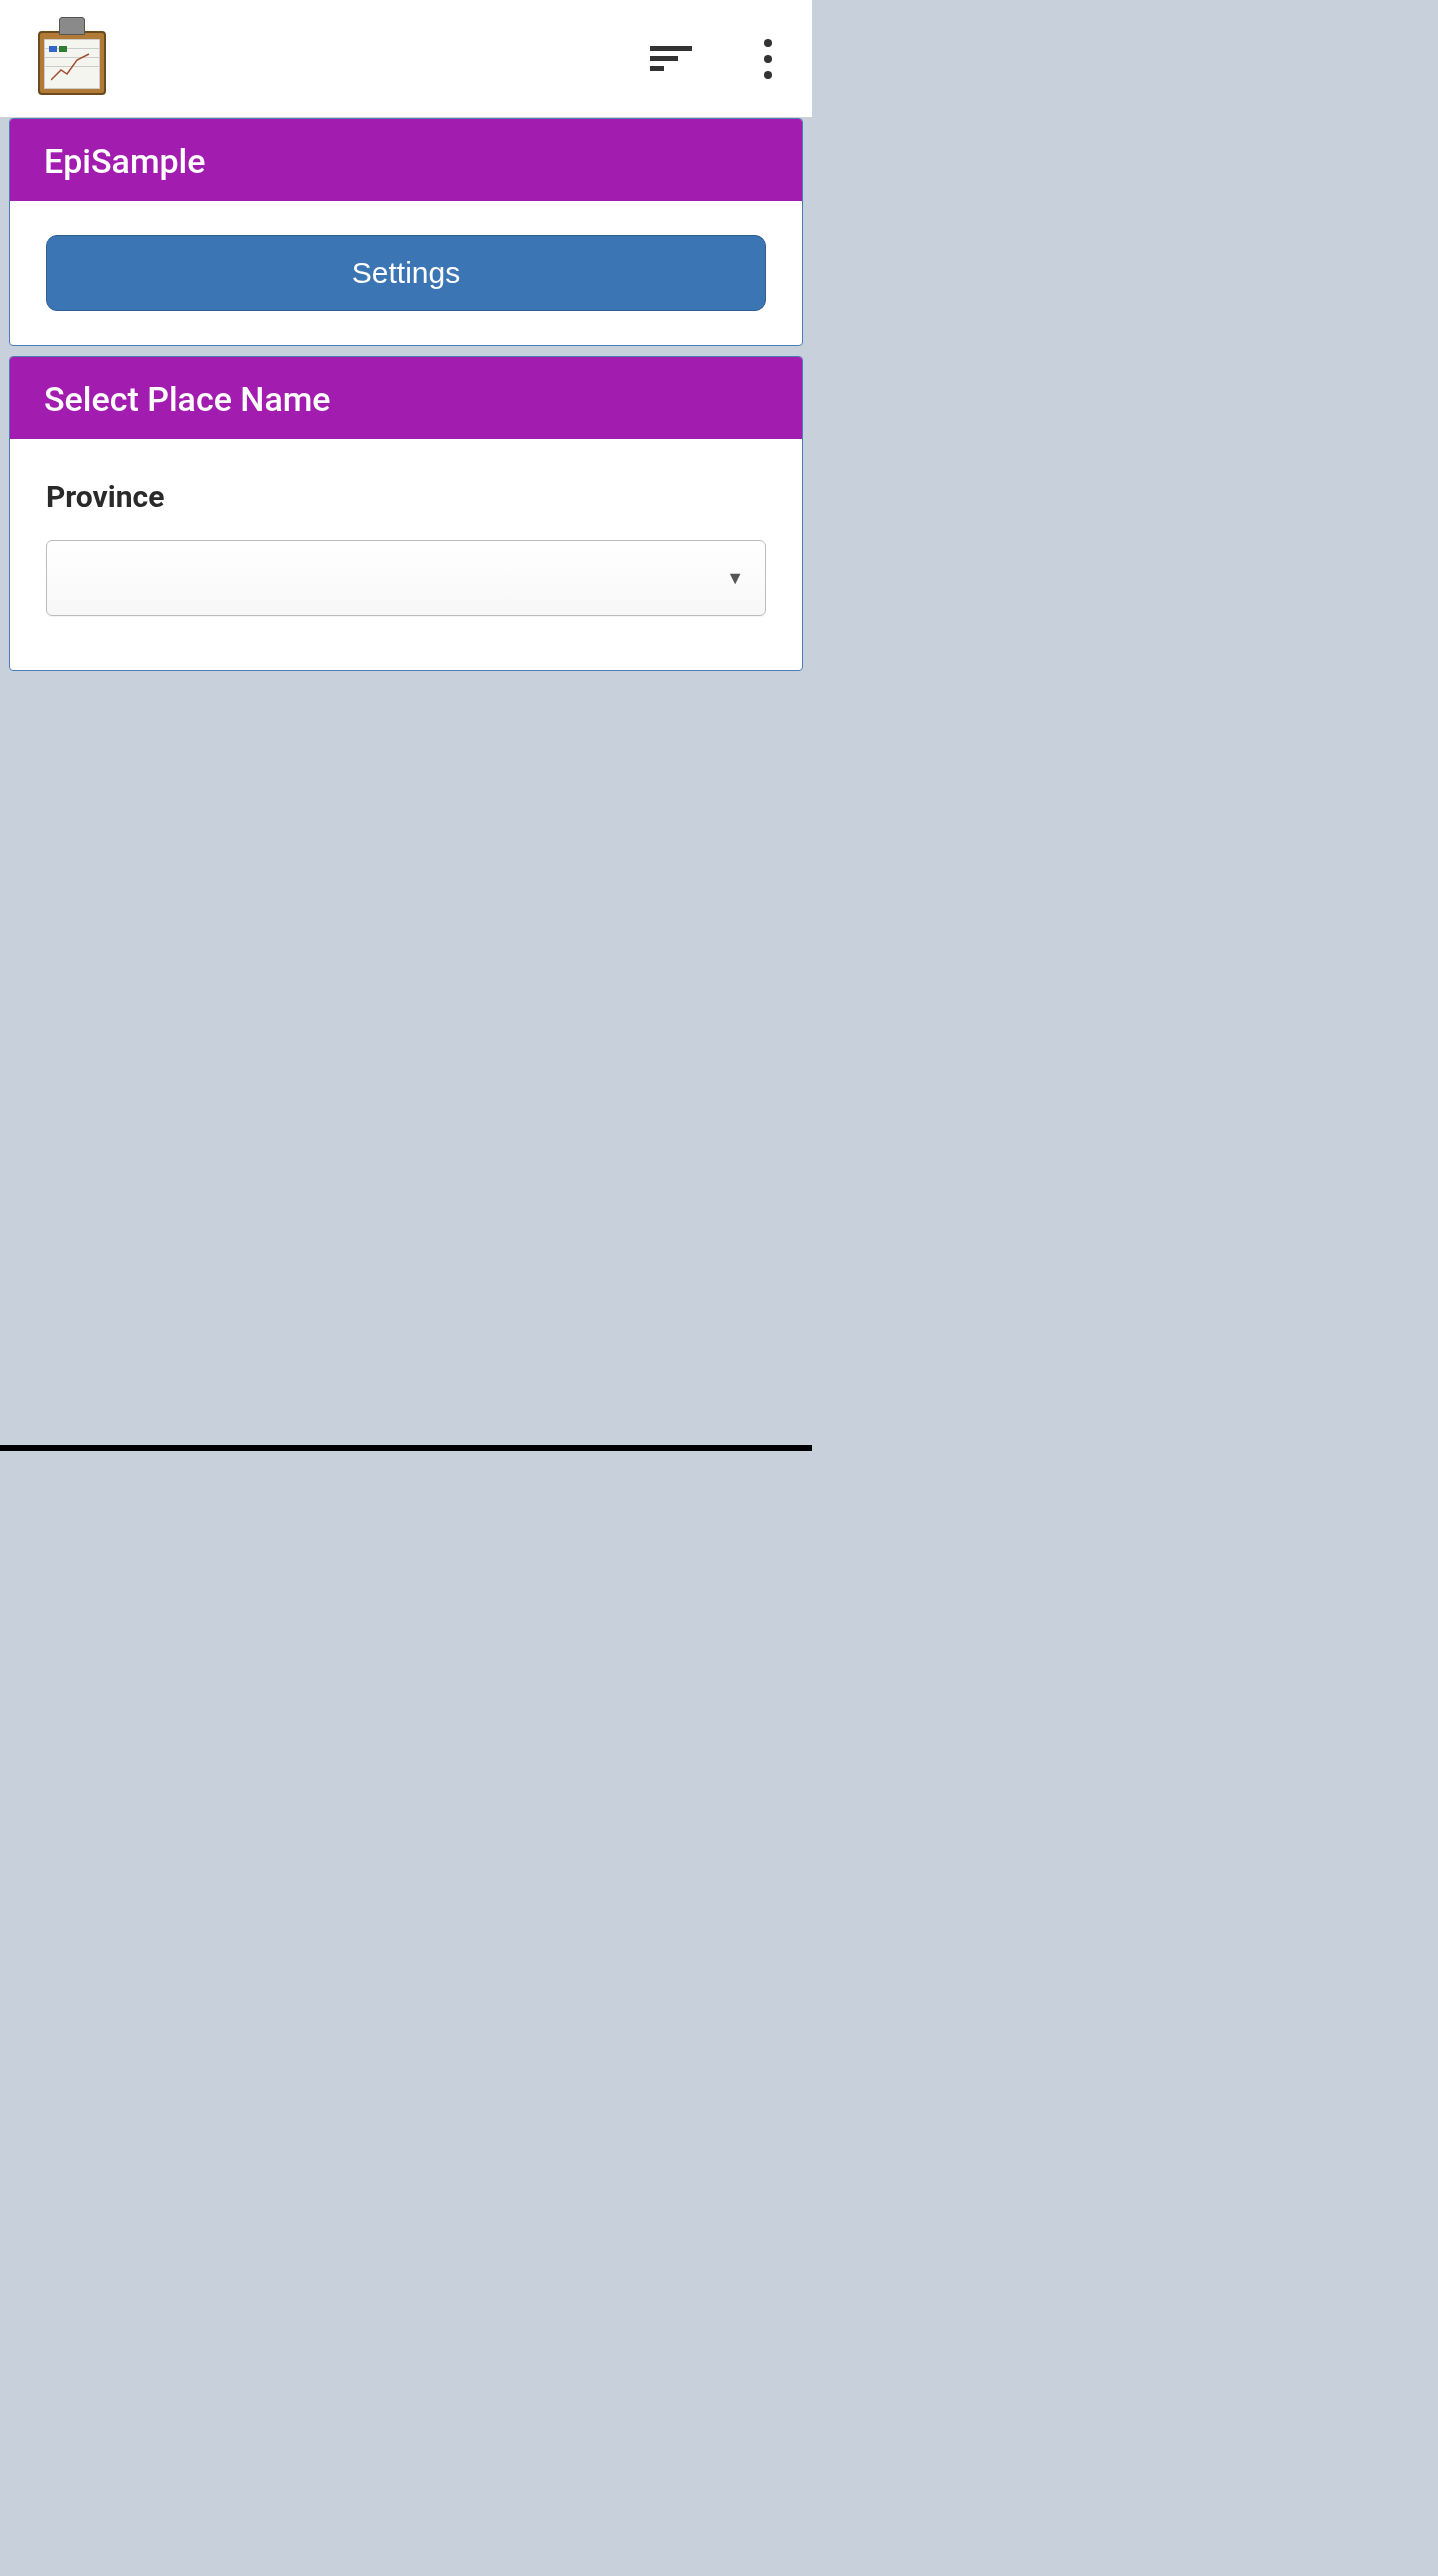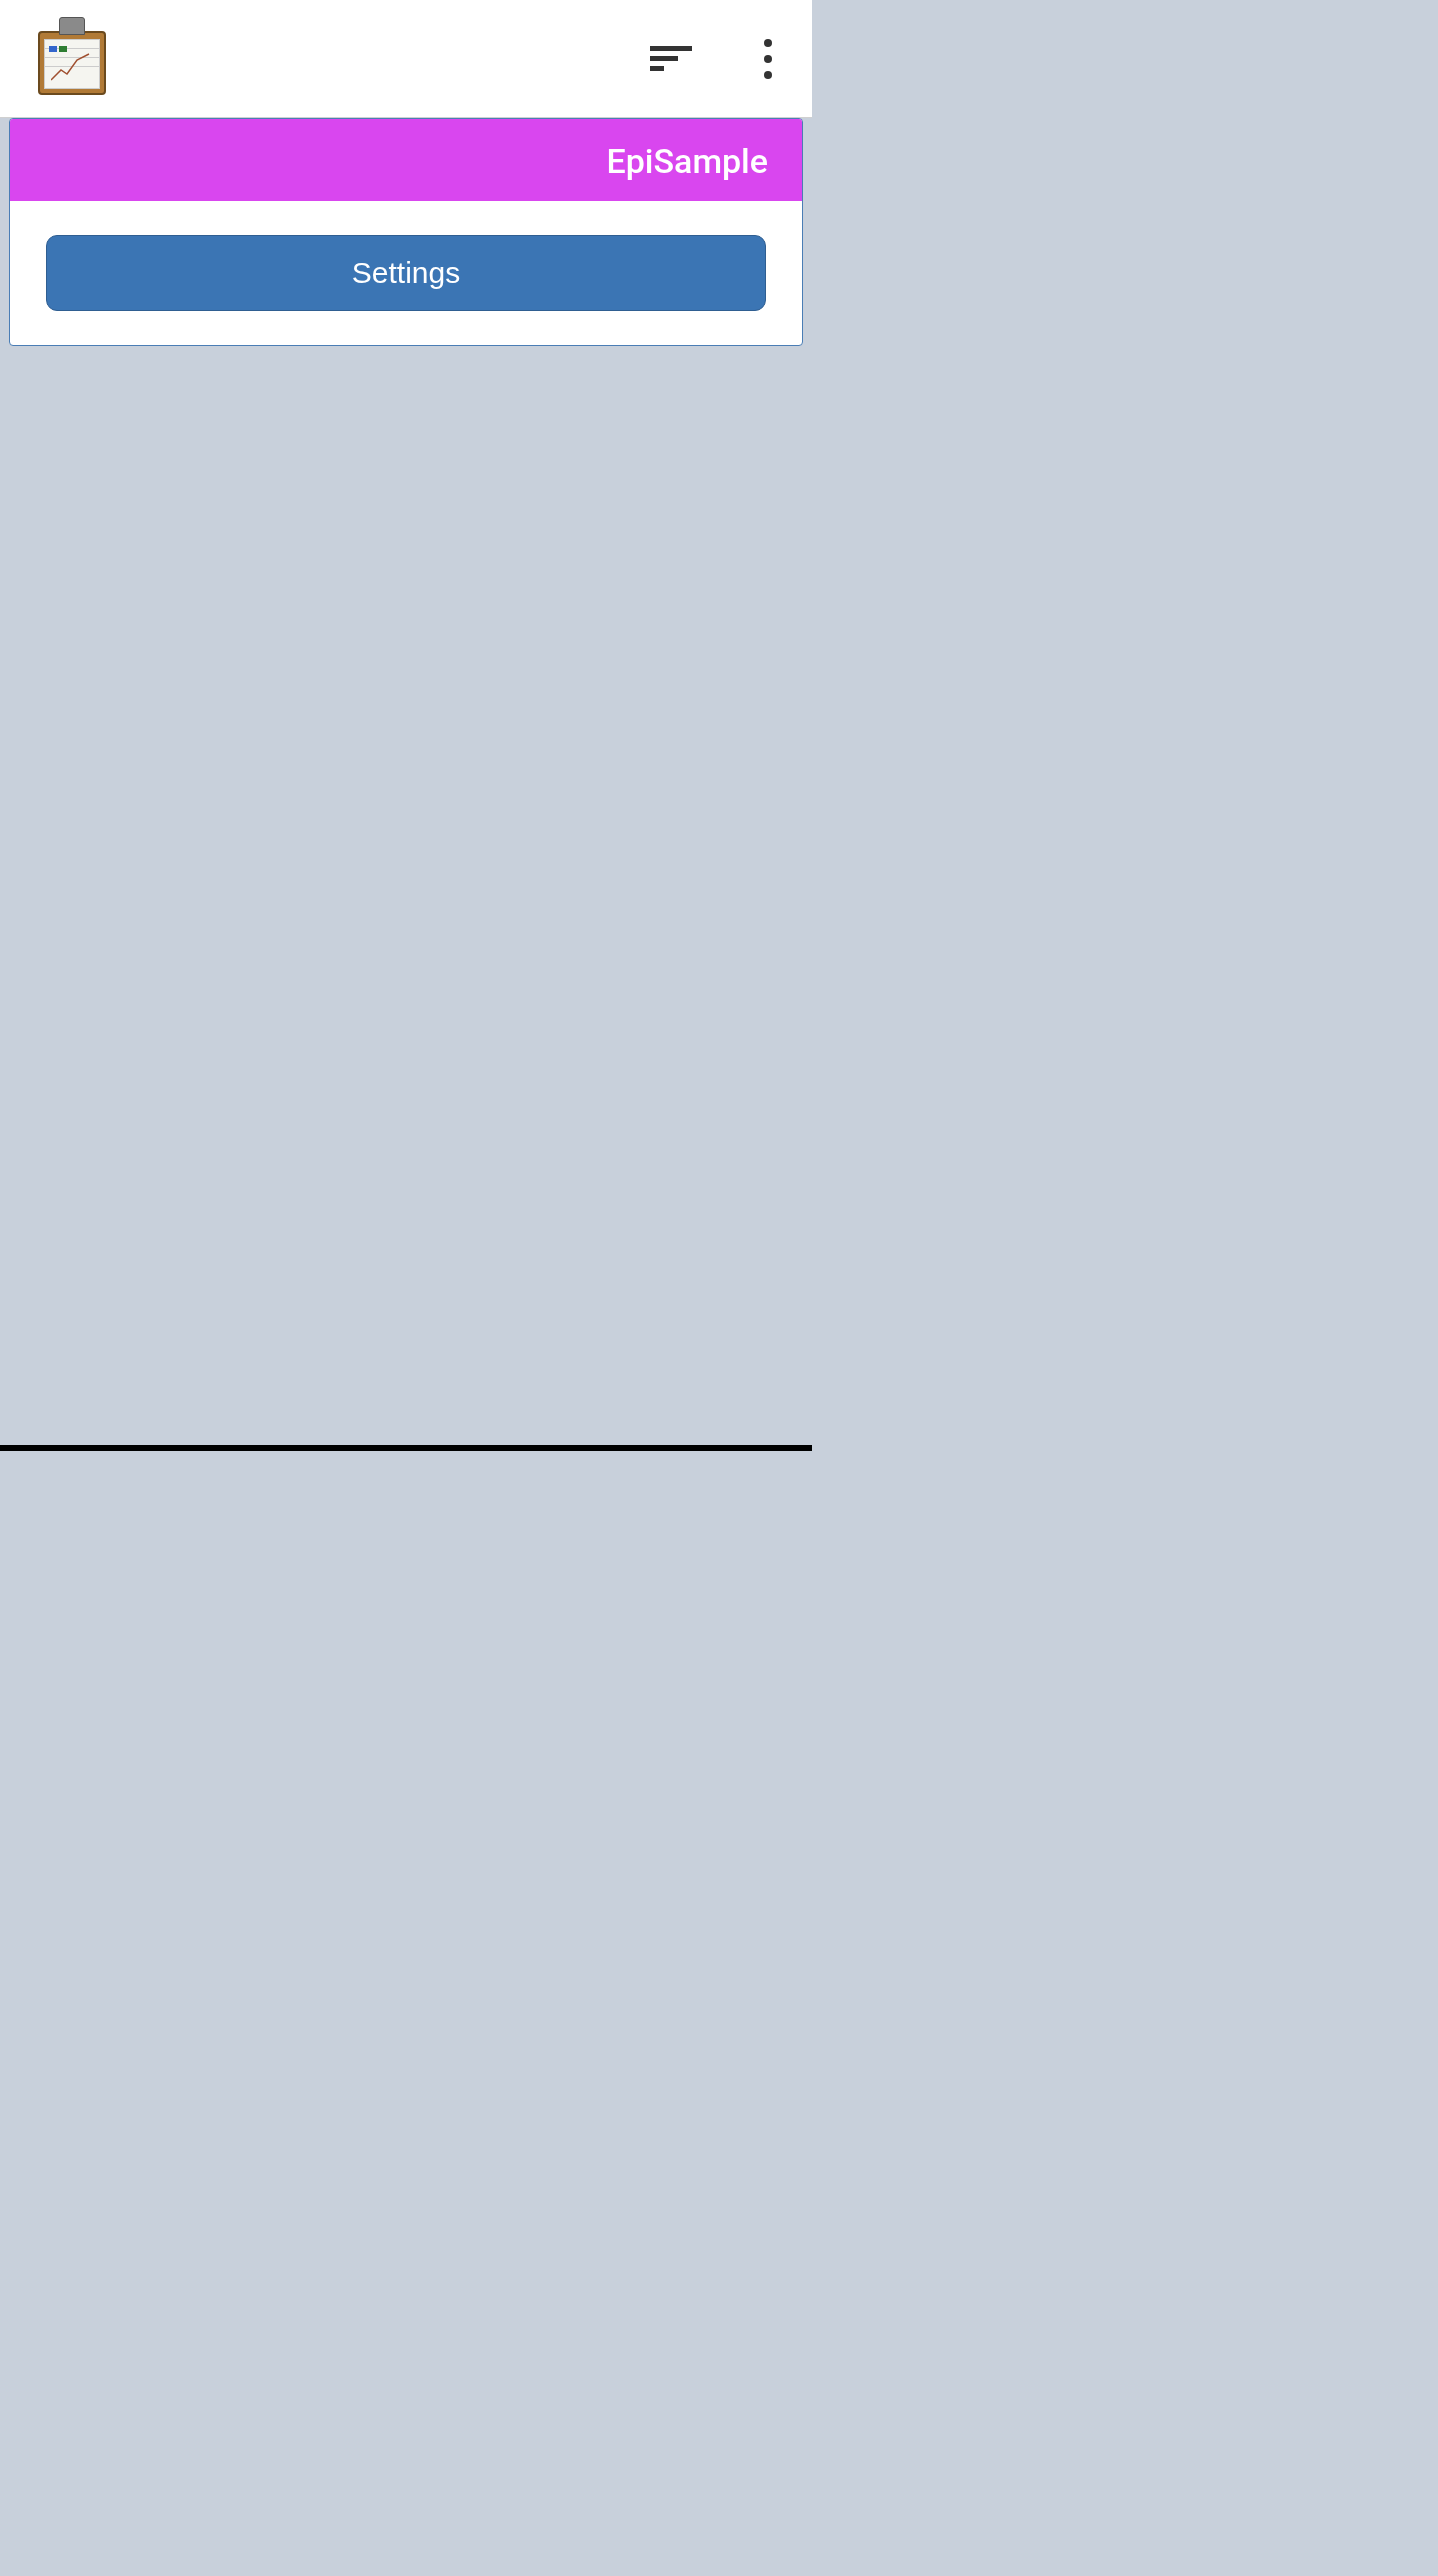--- a/index.html
+++ b/index.html
@@ -113,26 +113,25 @@
     .panel {
       background: #ffffff;
       border: 1px solid #4a7db5;
       border-radius: 4px;
       overflow: hidden;
     }
     .panel + .panel {
       margin-top: 10px;
     }
     .panel-header {
-      background: #d946ef;
+      background: #a21caf;
       color: #ffffff;
       font-size: 34px;
       font-weight: 500;
       padding: 22px 34px 20px;
-      text-align: right;
     }
     .panel-body-settings {
       padding: 34px 36px;
     }
     .btn-primary {
       display: block;
       width: 100%;
       background: #3b75b4;
       color: #ffffff;
       border: 1px solid #2f5e91;
@@ -219,17 +218,29 @@
 
 <div class="content">
 
   <div class="panel">
     <div class="panel-header">EpiSample</div>
     <div class="panel-body-settings">
       <button class="btn-primary">Settings</button>
     </div>
   </div>
 
+  <div class="panel">
+    <div class="panel-header">Select Place Name</div>
+    <div class="place-body">
+      <label class="form-label">Province</label>
+      <div class="select-wrapper">
+        <select class="select-field">
+          <option></option>
+        </select>
+        <span class="select-caret">▼</span>
+      </div>
+    </div>
+  </div>
 
 </div>
 
 <div class="bottom-bar"></div>
 
 
 </body></html>

